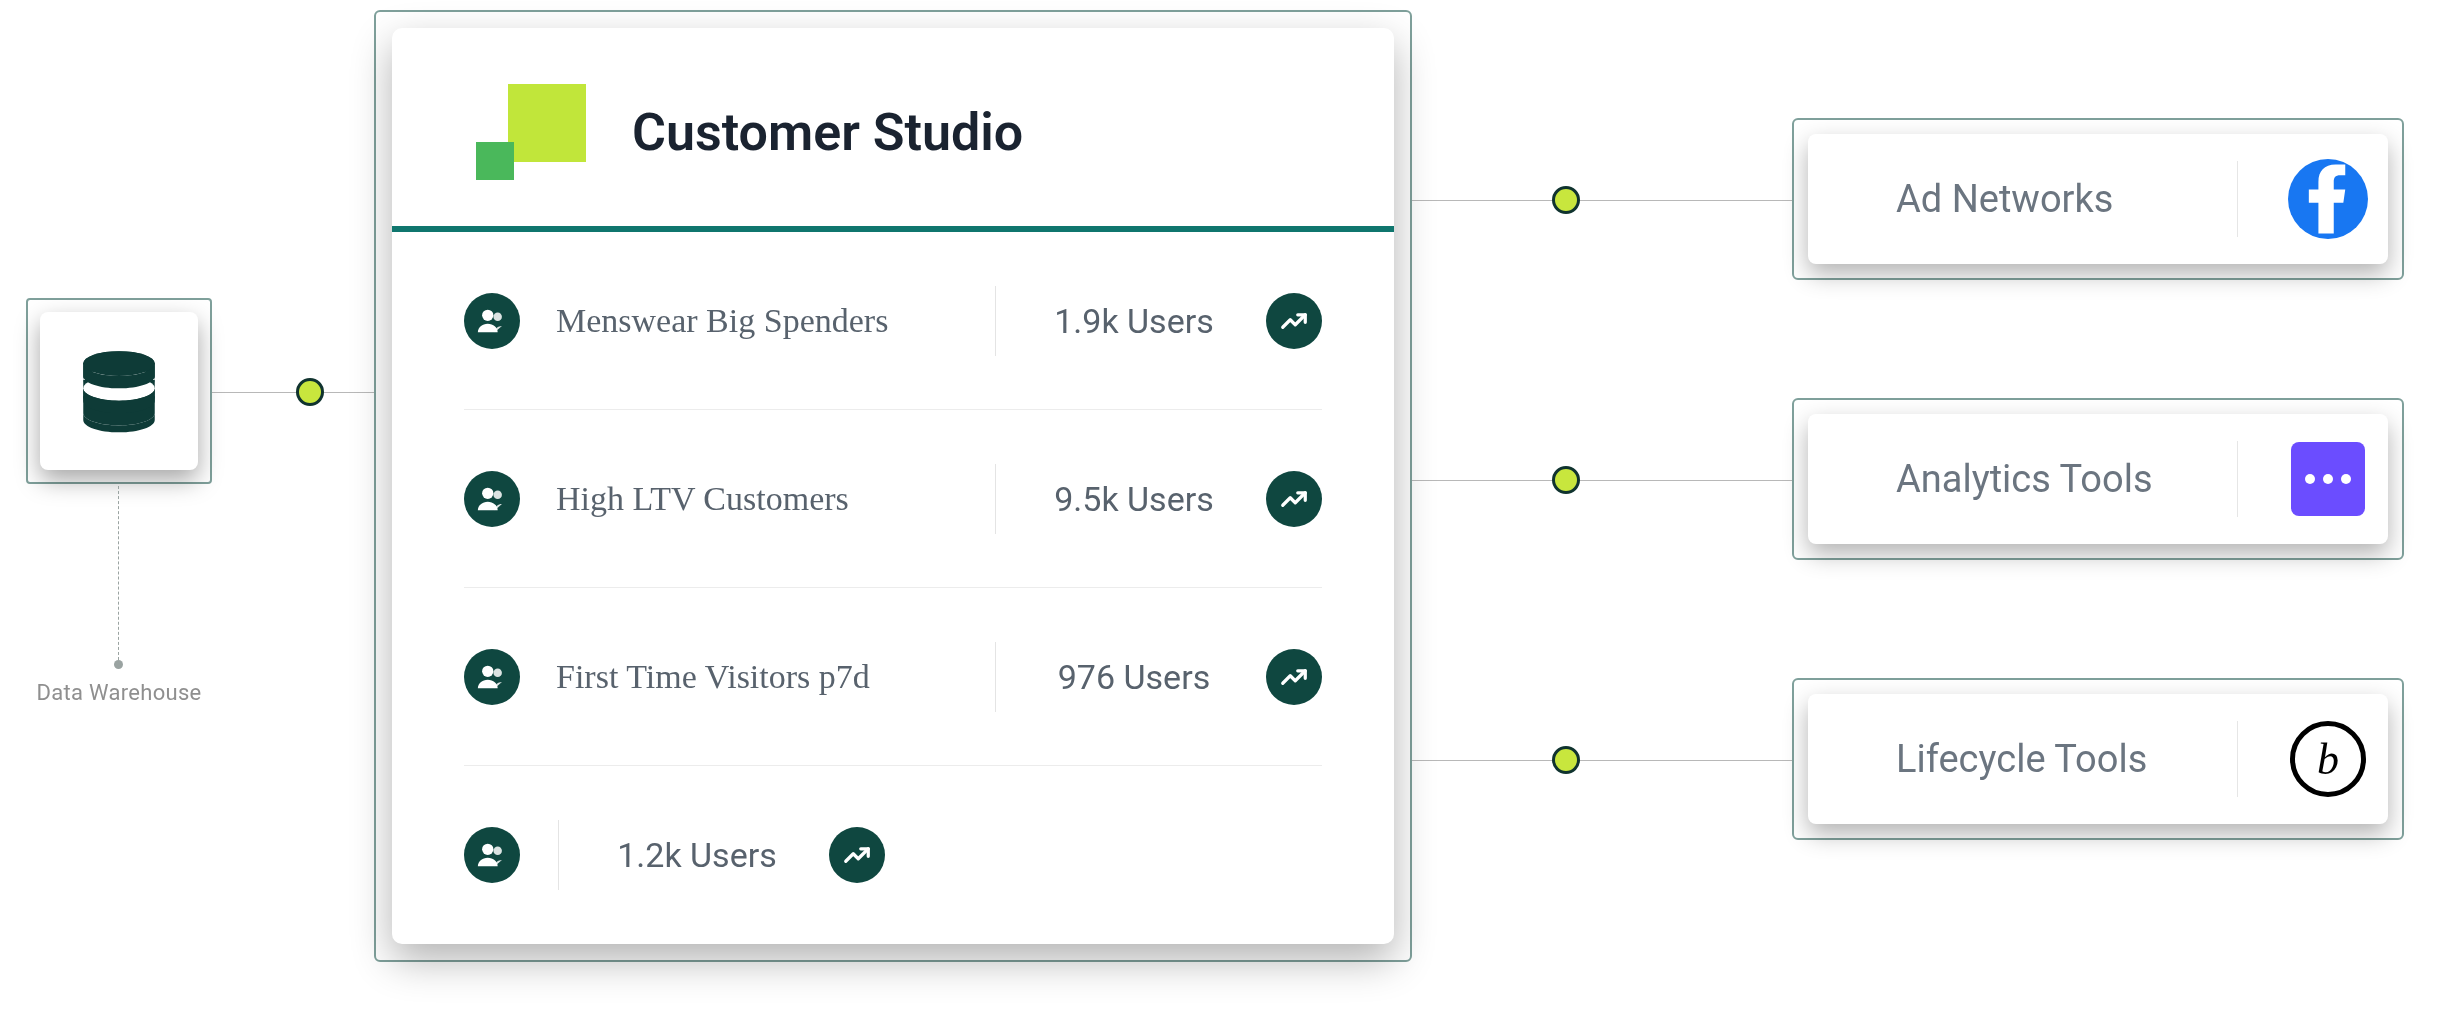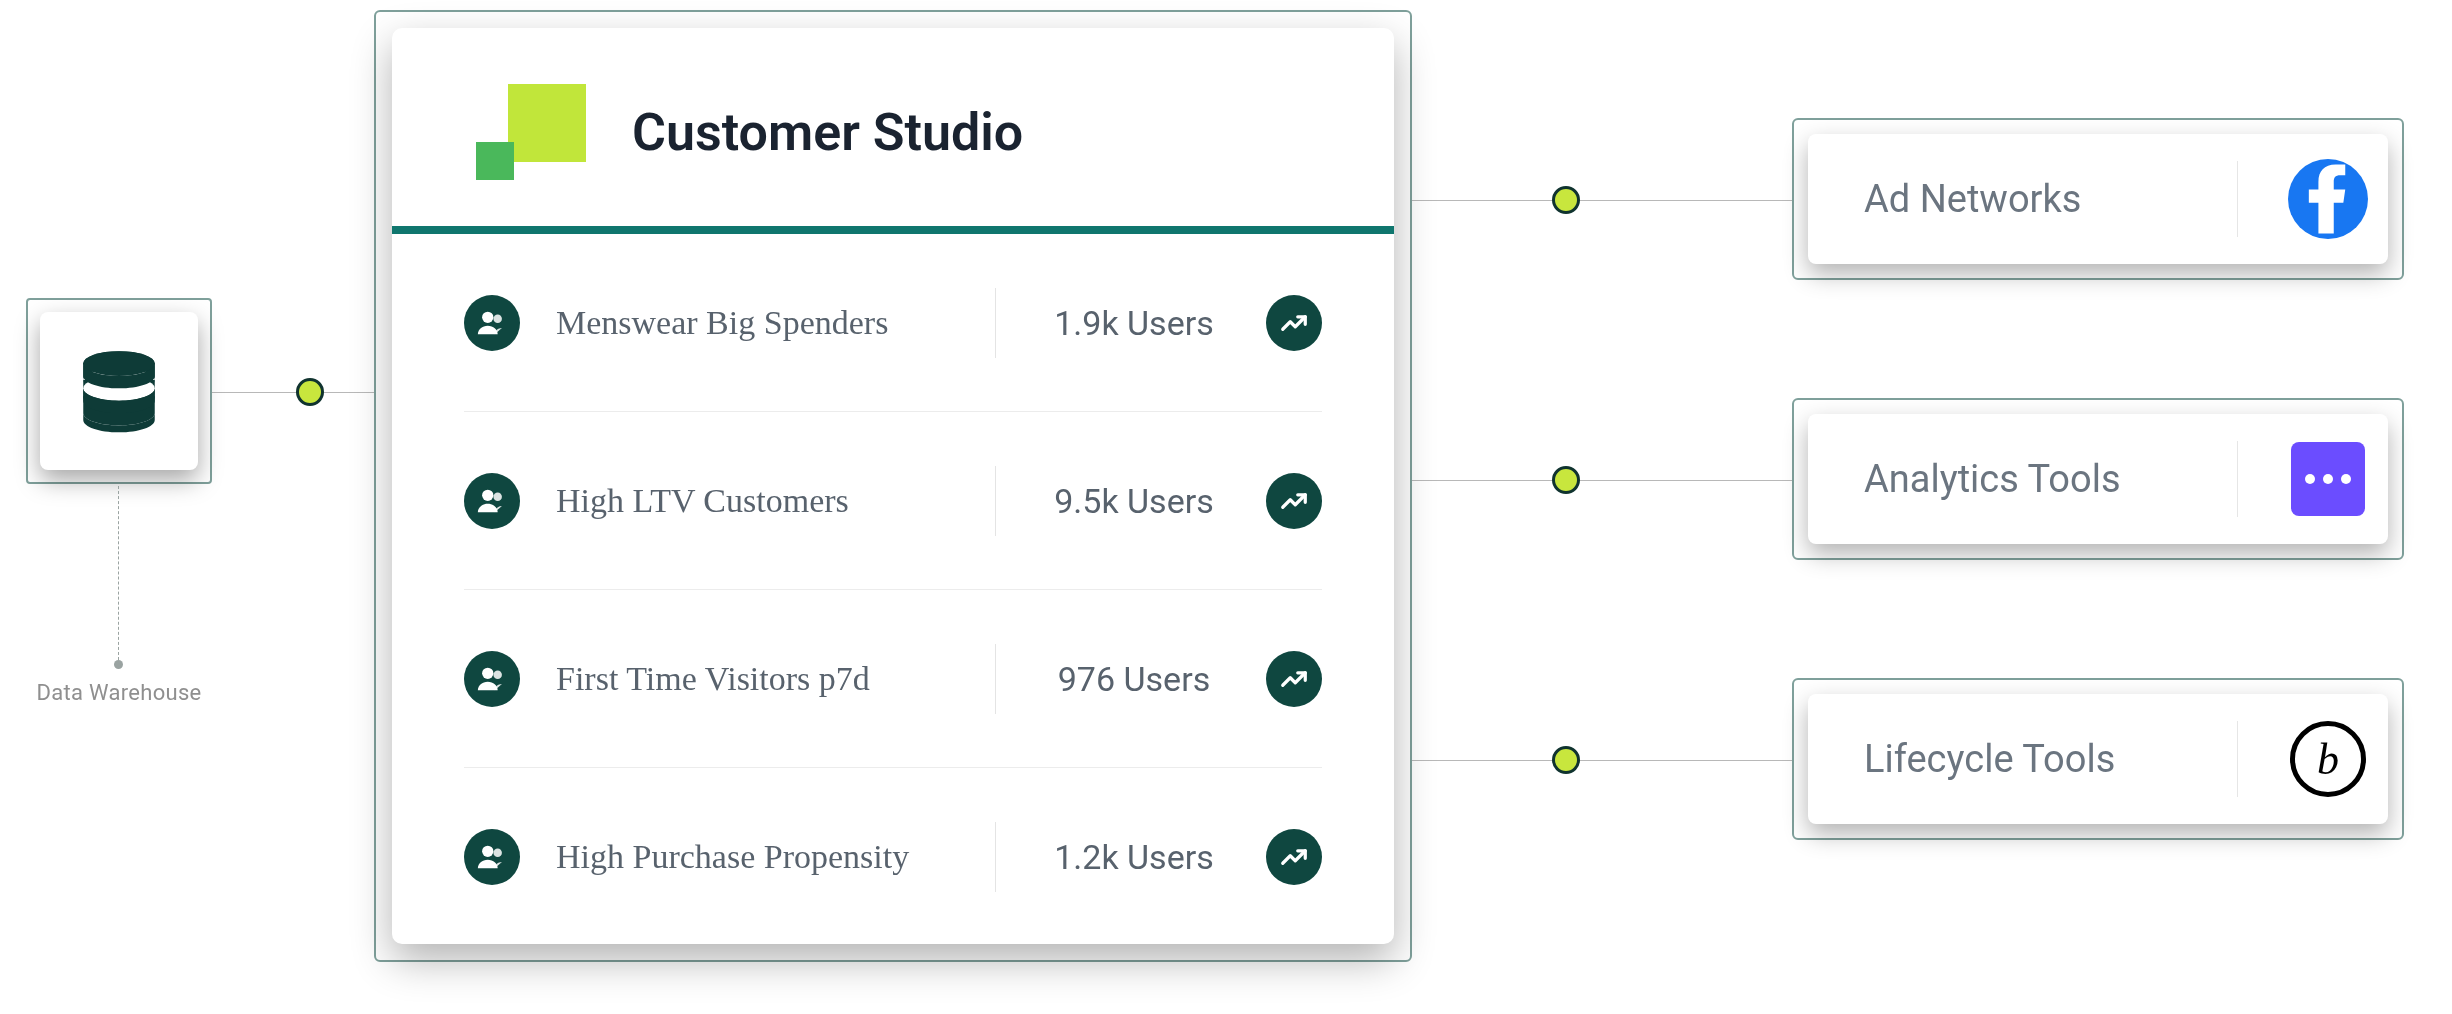--- a/index.html
+++ b/index.html
@@ -96,21 +96,21 @@
     width: 1002px;
     height: 916px;
     background: #ffffff;
     border-radius: 10px;
     box-shadow: 0 16px 40px rgba(0,0,0,0.30);
   }
   .panel-header {
     display: flex;
     align-items: center;
     padding: 56px 72px 46px 84px;
-    border-bottom: 8px solid #0f766e;
+    border-bottom: 6px solid #0f766e;
   }
   .logo-stack {
     position: relative;
     width: 110px;
     height: 96px;
     margin-right: 46px;
     flex-shrink: 0;
   }
   .logo-big {
     position: absolute;
@@ -202,21 +202,21 @@
     background: #ffffff;
     border-radius: 8px;
     box-shadow: 0 10px 24px rgba(0,0,0,0.30);
     display: flex;
     align-items: center;
   }
   .dest-label {
     flex: 1;
     font-size: 38px;
     color: #6b7580;
-    padding-left: 56px;
+    padding-left: 88px;
   }
   .dest-div {
     width: 1px;
     height: 76px;
     background: #e6e6e6;
     margin: 0 30px 0 20px;
   }
   .dest-icon-slot {
     width: 120px;
     display: flex;
@@ -362,21 +362,20 @@
     <div class="seg-row">
       <div class="seg-icon">
         <div class="shadow"></div>
         <svg viewBox="0 0 24 24" fill="#fff">
             <circle cx="9" cy="8" r="4"></circle>
             <circle cx="16" cy="9" r="3" opacity="0.85"></circle>
             <path d="M2 20c0-3.3 3.1-6 7-6s7 2.7 7 6"></path>
             <path d="M14 20c0-2.5 2.2-4.5 5-4.5" opacity="0.85"></path>
           </svg>
       </div>
-      <div class="seg-name">High Purchase Propensity</div>
       <div class="seg-div"></div>
       <div class="seg-count">1.2k Users</div>
       <div class="trend-icon">
         <svg viewBox="0 0 24 24" fill="none" stroke="#fff" stroke-width="2.6" stroke-linecap="round" stroke-linejoin="round">
             <polyline points="3 17 9 11 13 15 21 7"></polyline>
             <polyline points="15 7 21 7 21 13"></polyline>
           </svg>
       </div>
     </div>
 

